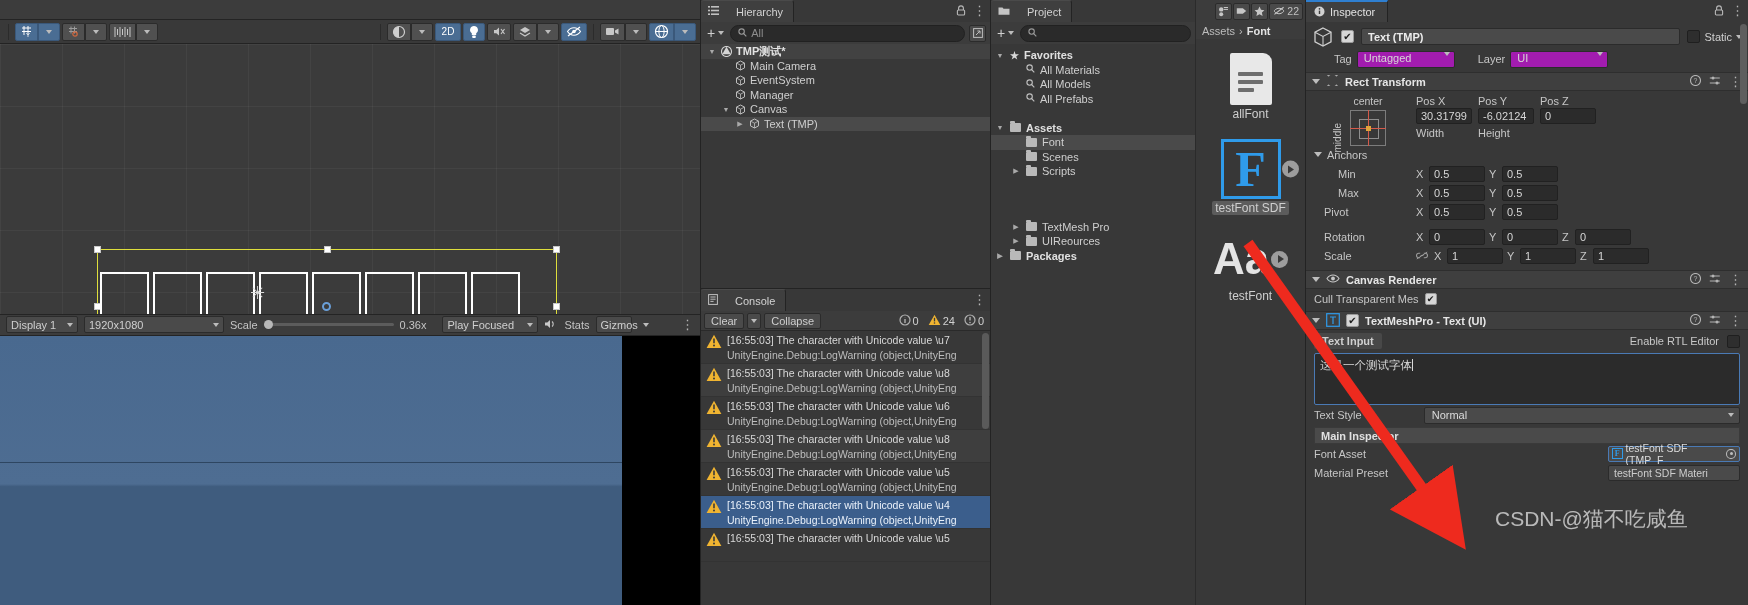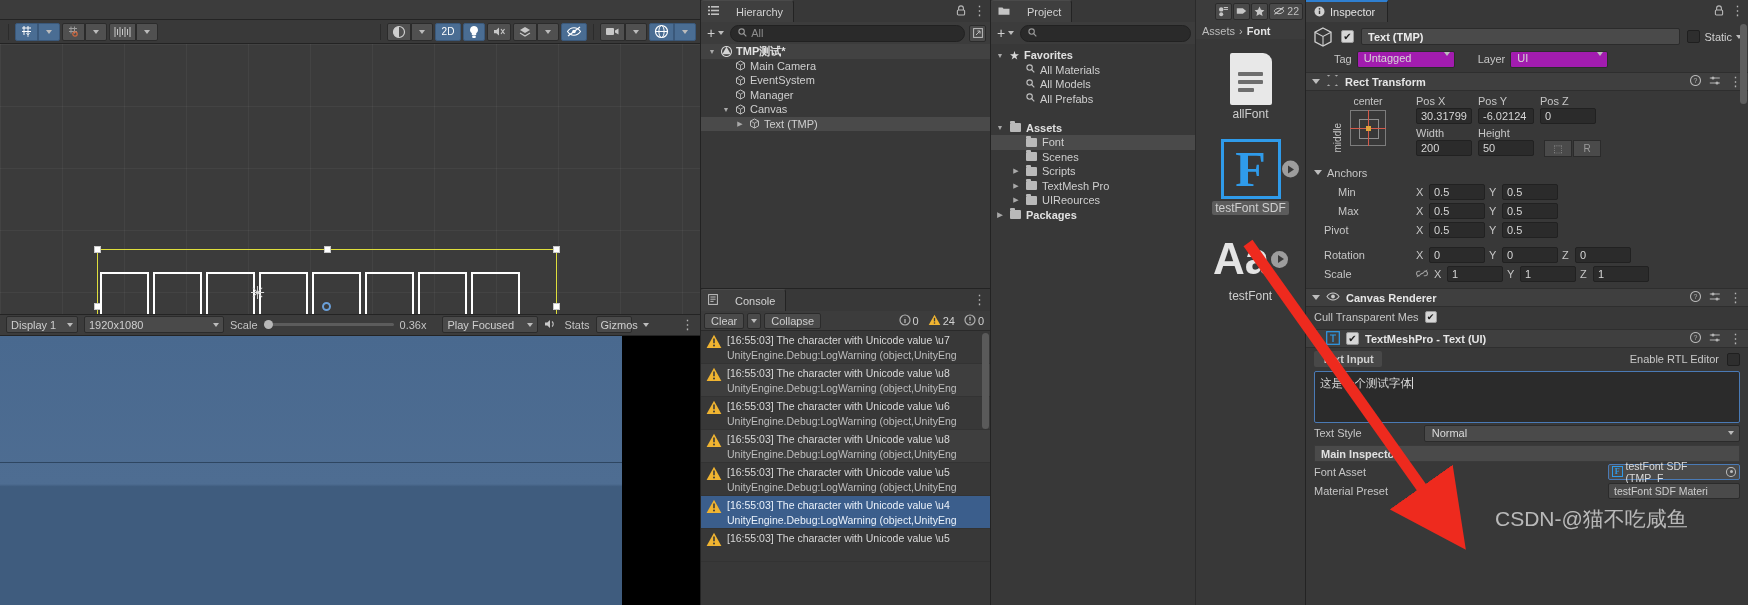--- a/index.html
+++ b/index.html
@@ -700,21 +700,21 @@
         <div class="p-row" style="padding-left: 20px;">
           <span class="tw"></span>
           <span class="folder"></span>
           <span>Scenes</span>
         </div>
         <div class="p-row" style="padding-left: 20px;">
           <span class="tw">▶</span>
           <span class="folder"></span>
           <span>Scripts</span>
         </div>
-        <div class="p-row" style="padding-left: 20px;">
+        <div class="p-row" style="padding-left: 20px; margin-top: 41px;">
           <span class="tw">▶</span>
           <span class="folder"></span>
           <span>TextMesh Pro</span>
         </div>
         <div class="p-row" style="padding-left: 20px;">
           <span class="tw">▶</span>
           <span class="folder"></span>
           <span>UIReources</span>
         </div>
         <div class="p-row hdr" style="padding-left: 4px;">
@@ -884,28 +884,20 @@
             <span>Pos Z</span>
           </div>
           <div class="fld-row">
             <div class="nfield">30.31799</div>
             <div class="nfield">-6.02124</div>
             <div class="nfield">0</div>
           </div>
           <div class="hdr3" style="margin-top:2px">
             <span>Width</span>
             <span>Height</span>
-          </div>
-          <div class="fld-row">
-            <div class="nfield">200</div>
-            <div class="nfield">50</div>
-            <div class="rblock" style="margin-left:4px">
-              <div>⬚</div>
-              <div>R</div>
-            </div>
           </div>
         </div>
 
         <div style="position:relative;margin-top:6px">
           <div class="rt-left-lbls">
             <div class="lbl-row">
               <span class="tri" style="margin-right:5px"></span>
               <span>Anchors</span>
             </div>
             <div class="lbl-row" style="padding-left:24px">Min</div>

